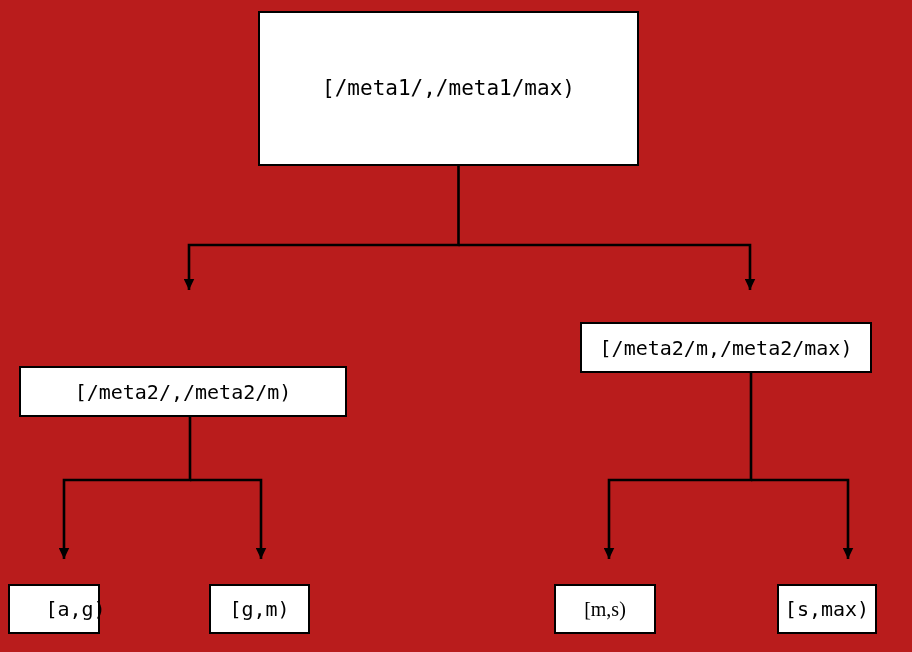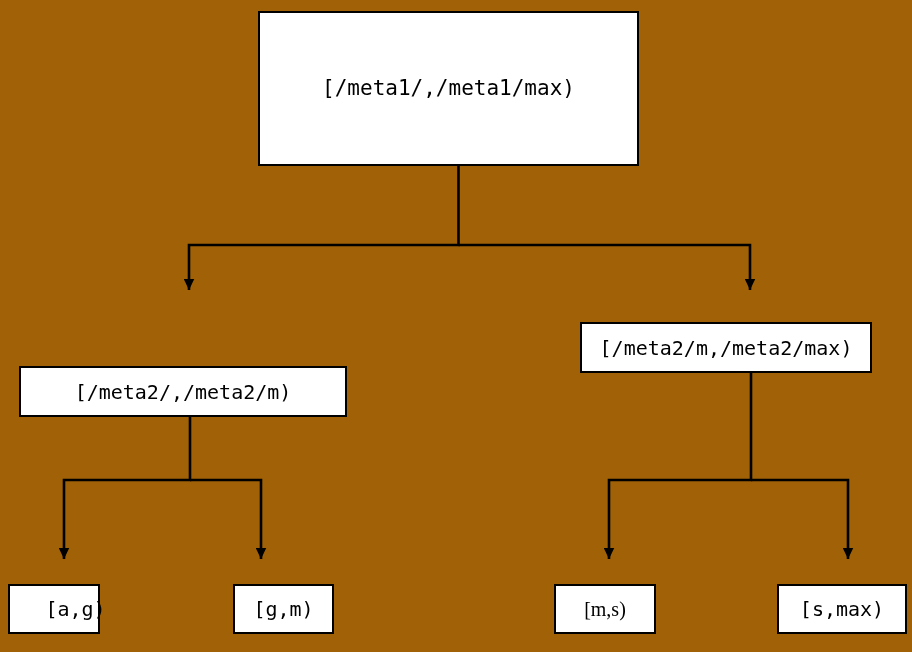--- a/index.html
+++ b/index.html
@@ -8,21 +8,21 @@
     padding: 0;
     background: #ffffff;
   }
   body {
     font-family: "DejaVu Sans Mono", "Liberation Mono", monospace;
   }
   #diagram-canvas {
     position: relative;
     width: 912px;
     height: 652px;
-    background: #a16207;
+    background: #b91c1c;
     overflow: hidden;
   }
   #edge-layer {
     position: absolute;
     left: 0;
     top: 0;
     width: 912px;
     height: 652px;
   }
   .node {
@@ -63,23 +63,23 @@
     width: 292px;
     height: 51px;
     font-size: 20px;
   }
   .node-leaf {
     height: 50px;
     font-size: 20px;
     top: 584px;
   }
   .node-leaf-ag    { left: 8px;   width: 92px; padding-left: 43px; }
-  .node-leaf-gm    { left: 209px; width: 101px; margin-left: 24px; }
+  .node-leaf-gm    { left: 209px; width: 101px; }
   .node-leaf-ms    { left: 554px; width: 102px; font-family: Liberation Serif, serif; }
-  .node-leaf-smax  { left: 777px; width: 130px; }
+  .node-leaf-smax  { left: 777px; width: 100px; }
 </style>
 </head>
 <body>
 
 <div id="diagram-canvas">
 
   <svg id="edge-layer" viewBox="0 0 912 652" width="912" height="652" xmlns="http://www.w3.org/2000/svg">
 
     <defs>
       <marker id="arrow-down" markerWidth="14" markerHeight="14" refX="5.5" refY="11.5" orient="0" markerUnits="userSpaceOnUse">

